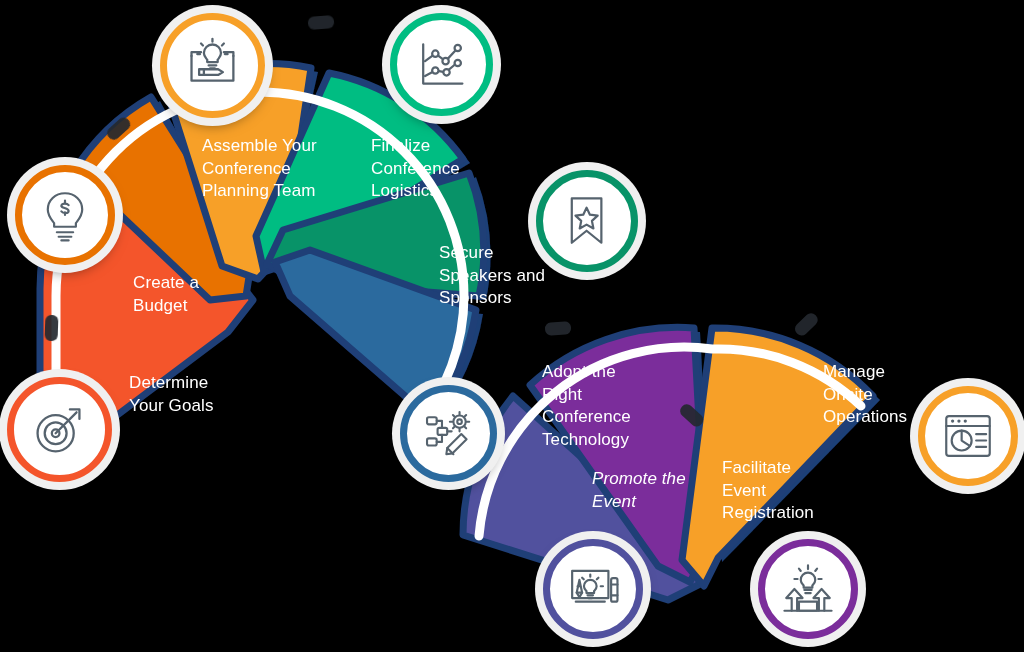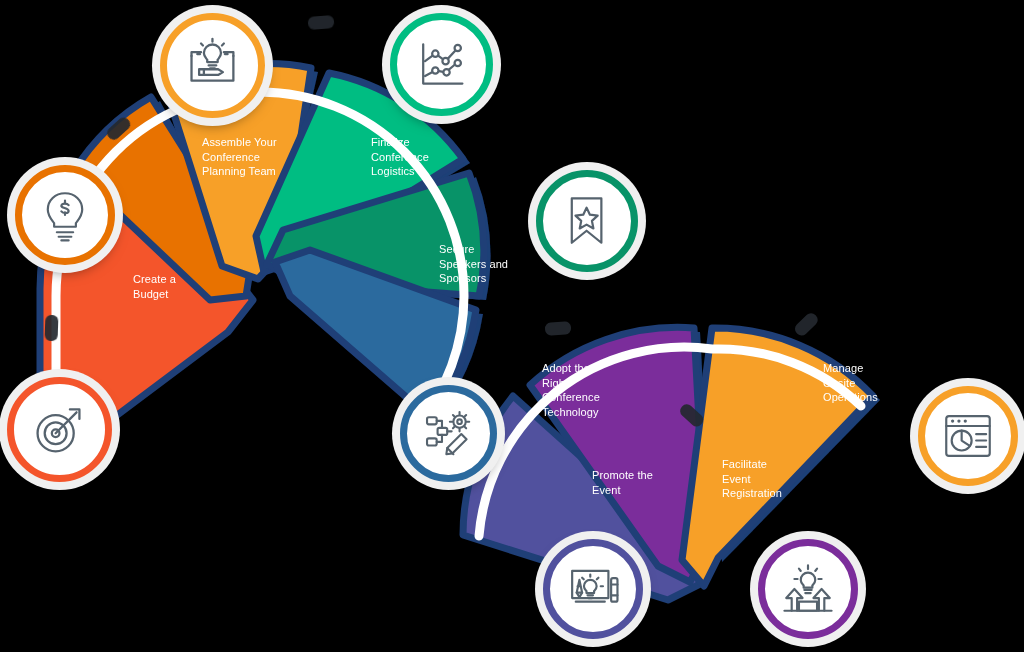--- a/index.html
+++ b/index.html
@@ -1,21 +1,21 @@
 <!DOCTYPE html>
 <html><head>
 <meta charset="utf-8">
 <style>
   html,body{margin:0;padding:0;background:#000;}
   body{width:1024px;height:652px;overflow:hidden;
        font-family:"Liberation Sans","DejaVu Sans",sans-serif;}
   #stage{position:relative;width:1024px;height:652px;background:#000;}
   svg#diagram{position:absolute;left:0;top:0;width:1024px;height:652px;}
   .seg-label{
-    position:absolute;color:#ffffff;font-size:11px;line-height:1.33;
+    position:absolute;color:#ffffff;font-size:17px;line-height:1.33;
     font-family:"Liberation Sans","DejaVu Sans",sans-serif;
     white-space:pre-line;letter-spacing:.1px;pointer-events:none;
   }
   .badge{position:absolute;border-radius:50%;background:#ffffff;
          display:flex;align-items:center;justify-content:center;
          box-sizing:border-box;}
   .badge .ring{position:absolute;left:0;top:0;right:0;bottom:0;border-radius:50%;
                box-sizing:border-box;}
   .badge .glyph{position:relative;width:58%;height:58%;}
   .badge svg{width:100%;height:100%;display:block;}
@@ -90,20 +90,22 @@
       <rect x="106" y="122" width="26" height="13" rx="6" transform="rotate(-42 119 129)"></rect>
       <rect x="308" y="16" width="26" height="13" rx="6" transform="rotate(-4 321 22)"></rect>
       <rect x="38" y="322" width="26" height="13" rx="6" transform="rotate(-88 51 328)"></rect>
       <rect x="545" y="322" width="26" height="13" rx="6" transform="rotate(-4 558 328)"></rect>
       <rect x="679" y="409" width="26" height="13" rx="6" transform="rotate(42 692 415)"></rect>
       <rect x="793" y="318" width="26" height="13" rx="6" transform="rotate(-44 806 324)"></rect>
       <rect x="394" y="418" width="22" height="12" rx="6" transform="rotate(52 405 424)"></rect>
     </g>
   </svg>
 
+  <div class="seg-label" style="left:129px;top:372px;width:150px;">Determine
+Your Goals</div>
 
   <div class="seg-label" style="left:133px;top:256px;width:140px;margin-top:16px;">Create a
 Budget</div>
 
   <div class="seg-label" style="left:202px;top:135px;width:160px;">Assemble Your
 Conference
 Planning Team</div>
 
   <div class="seg-label" style="left:371px;top:135px;width:150px;">Finalize
 Conference
@@ -111,21 +113,21 @@
 
   <div class="seg-label" style="left:439px;top:242px;width:150px;">Secure
 Speakers and
 Sponsors</div>
 
   <div class="seg-label" style="left:498px;top:361px;width:150px;margin-left:44px;">Adopt the
 Right
 Conference
 Technology</div>
 
-  <div class="seg-label" style="left:592px;top:468px;width:130px;">Promote the
+  <div class="seg-label" style="left:592px;top:468px;width:130px;font-style:italic;">Promote the
 Event</div>
 
   <div class="seg-label" style="left:722px;top:457px;width:140px;">Facilitate
 Event
 Registration</div>
 
   <div class="seg-label" style="left:823px;top:361px;width:140px;">Manage
 Onsite
 Operations</div>
 

